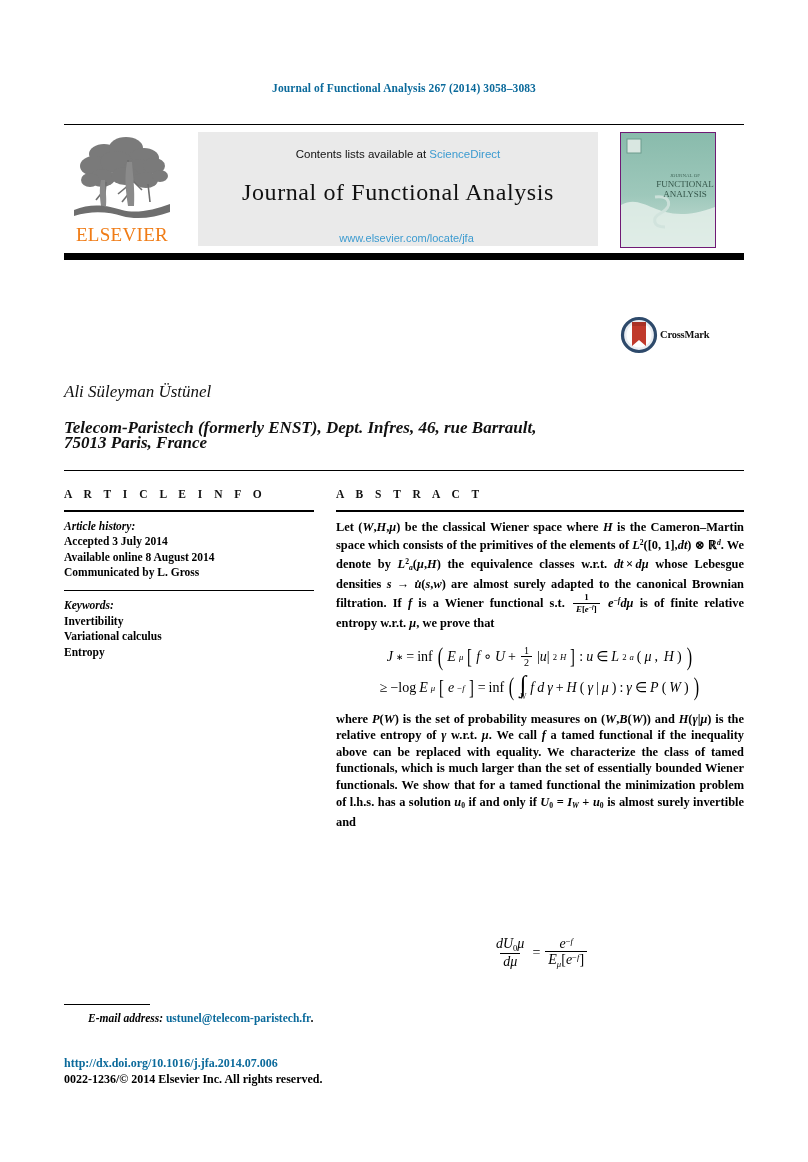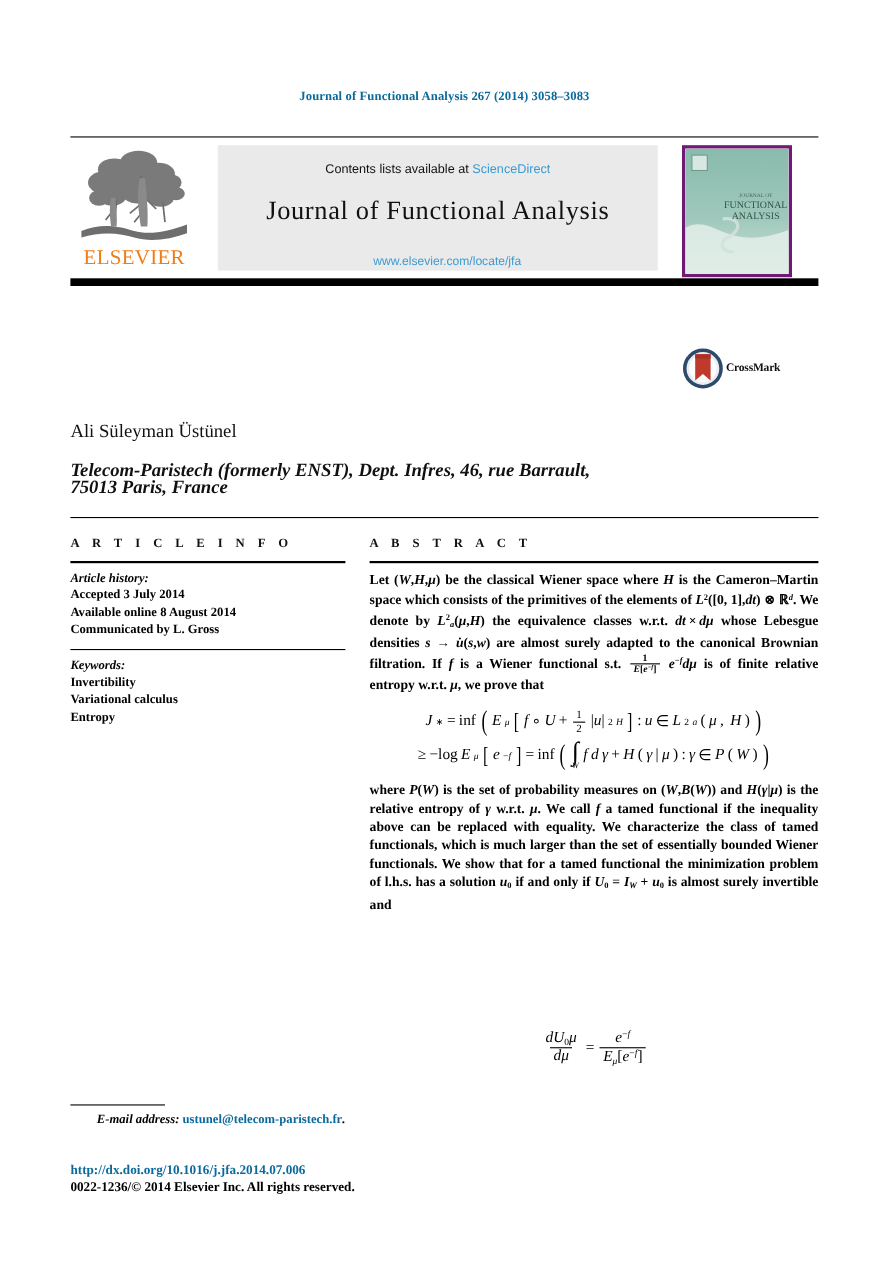--- a/index.html
+++ b/index.html
@@ -93,21 +93,21 @@
     font-size: 11px;
     color: #3c9bd0;
     margin-top: 26px;
     padding-left: 17px;
   }
   .cover-thumb {
     position: absolute;
     left: 556px; top: 2px;
     width: 94px;
     height: 114px;
-    border: 3px solid #701a75;
+    border: 1px solid #701a75;
     overflow: hidden;
     background: #ffffff;
   }
   .rule-thick {
     height: 7px;
     background: #000;
     width: 100%;
     margin-top: 5px;
   }
 
@@ -133,20 +133,21 @@
     font-size: 10.5px;
     font-weight: bold;
     color: #111;
     letter-spacing: -.2px;
   }
   .author {
     position: absolute;
     left: 64px; top: 382px;
     font-size: 17px;
     color: #111;
+    font-style: italic;
   }
   .affiliation {
     position: absolute;
     left: 64px; top: 420px;
     width: 480px;
     font-size: 17px;
     font-style: italic;
     font-weight: bold;
     line-height: 15px;
     color: #111;

